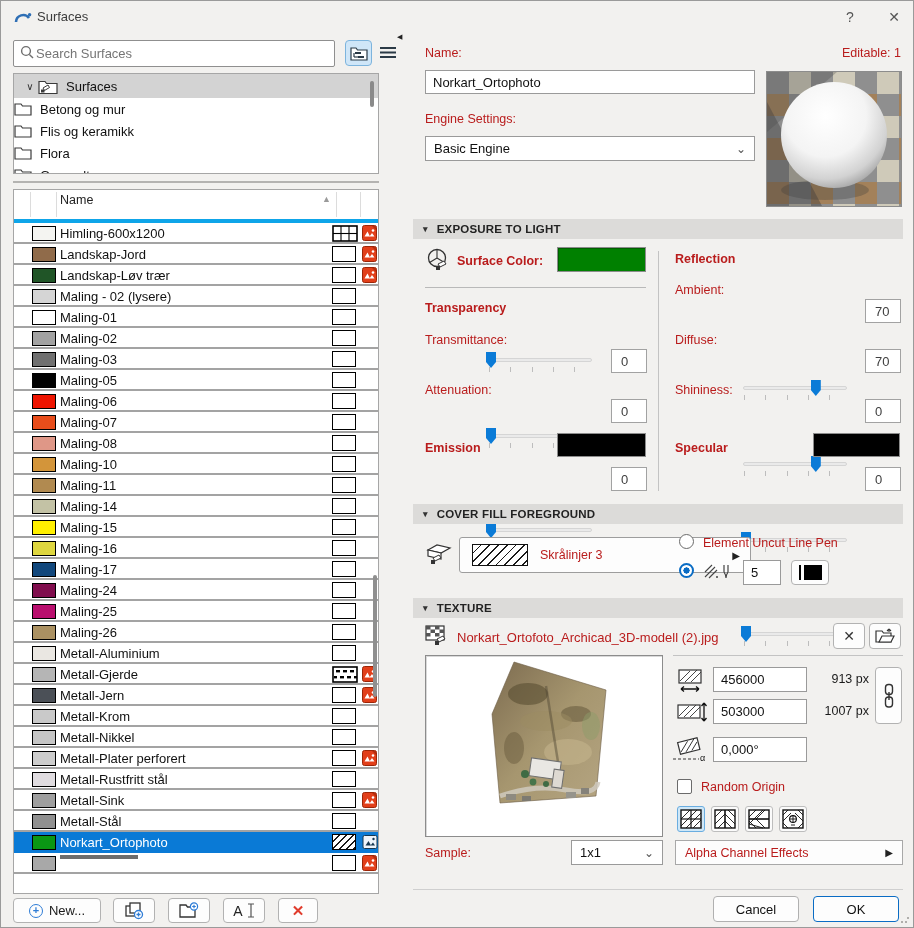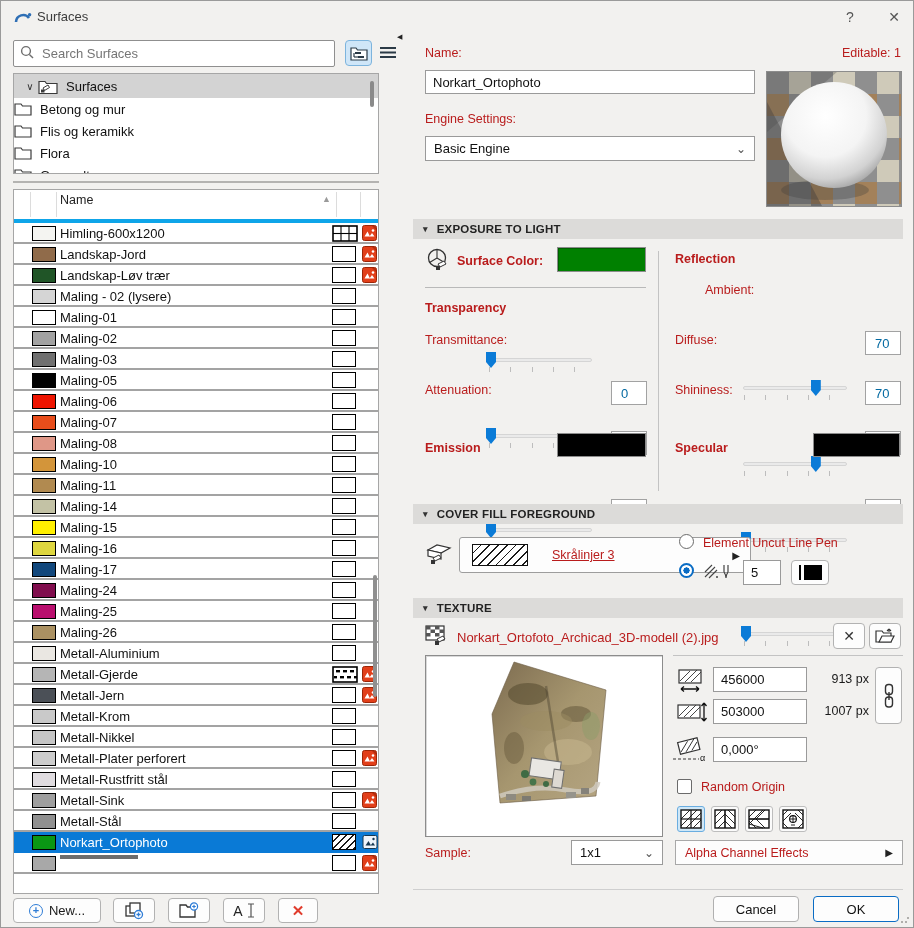--- a/index.html
+++ b/index.html
@@ -7,21 +7,21 @@
   .win{position:relative;width:914px;height:928px;background:#f2f1ef;border:1px solid #9a9a9a;overflow:hidden;}
   .abs{position:absolute;}
   .lbl{font-size:12.5px;color:#b91c1c;}
   .b{font-weight:700;}
   
   .titlebar{position:absolute;left:0;top:0;width:100%;height:30px;}
   .title-text{position:absolute;left:36px;top:8px;font-size:13px;color:#3d3d3d;}
   .tb-btn{position:absolute;top:6px;width:22px;height:20px;text-align:center;font-size:14px;color:#555;line-height:20px;cursor:default;}
   
   .searchbox{position:absolute;left:12px;top:39px;width:322px;height:27px;background:#fff;border:1px solid #8f8f8f;border-radius:2px;display:flex;align-items:center;padding:0 6px;}
-  .searchbox input{border:none;outline:none;flex:1;font-size:13px;color:#b91c1c;margin-left:6px;background:transparent;}
+  .searchbox input{border:none;outline:none;flex:1;font-size:13px;color:#b91c1c;background:transparent;}
   .viewbtn{position:absolute;top:39px;width:27px;height:26px;border-radius:4px;display:flex;align-items:center;justify-content:center;}
   .viewbtn.sel{background:#cfe6f8;border:1px solid #7db4dd;}
   
   .treebox{position:absolute;left:12px;top:72px;width:366px;height:101px;background:#fff;border:1px solid #a6a6a6;overflow:hidden;}
   .trow{display:flex;align-items:center;height:22px;font-size:13px;color:#111;}
   .trow.root{height:24px;background:#d3d3d3;}
   .trow .chev{width:16px;margin-left:8px;font-size:10px;color:#333;text-align:center;}
   .trow.child{}
   .trow .ficon{margin-right:8px;display:inline-flex;}
   .tree-thumb{position:absolute;left:369px;top:80px;width:4px;height:26px;background:#8a8a8a;border-radius:2px;}
@@ -48,21 +48,21 @@
   .pluscirc{display:inline-flex;width:14px;height:14px;border:1.5px solid #2e7cd6;border-radius:50%;color:#2e7cd6;font-size:11px;line-height:11px;align-items:center;justify-content:center;font-weight:700;}
   
   .input{background:#fff;border:1px solid #9a9a9a;font-size:13px;color:#111;padding:0 7px;outline:none;}
   .select{background:#fff;border:1px solid #9a9a9a;font-size:13px;color:#111;display:flex;align-items:center;padding:0 8px;justify-content:space-between;}
   .sechdr{position:absolute;left:412px;width:490px;height:20px;background:#dcdbd9;display:flex;align-items:center;font-size:11.5px;font-weight:700;color:#222;letter-spacing:.2px;}
   .sechdr .arr{font-size:9px;margin:0 9px 0 10px;color:#333;}
   .slider{position:relative;width:116px;height:26px;}
   .slider .track{position:absolute;left:0;top:9px;width:104px;height:4px;background:#eaeaea;border:1px solid #d5d5d5;border-radius:2px;}
   .slider .ticks{position:absolute;left:1px;top:18px;width:104px;height:5px;background:repeating-linear-gradient(90deg,#bdbdbd 0,#bdbdbd 1px,transparent 1px,transparent 20.5%);}
   .slider .thumb{position:absolute;top:3px;width:10px;height:16px;background:#0b7bd7;clip-path:polygon(0 0,100% 0,100% 62%,50% 100%,0 62%);}
-  .valbox{background:#fff;border:1px solid #a2a2a2;width:36px;height:24px;font-size:13px;color:#0369a1;display:flex;align-items:center;padding-left:9px;margin-top:32px;}
+  .valbox{background:#fff;border:1px solid #a2a2a2;width:36px;height:24px;font-size:13px;color:#404040;display:flex;align-items:center;padding-left:9px;}
   .cswatch{border:1px solid #8c8c8c;box-shadow:inset 1px 1px 0 rgba(0,0,0,.25);}
   .radio{width:15px;height:15px;border:1px solid #6b6b6b;border-radius:50%;background:#fff;display:inline-block;}
   .radio.on{border:1px solid #0a6cc4;background:radial-gradient(circle,#0a6cc4 0 38%,#fff 42%);border-width:2px;}
   .checkbox{width:15px;height:15px;border:1px solid #6b6b6b;background:#fff;display:inline-block;border-radius:2px;}
   .mirrbtn{position:absolute;width:28px;height:26px;border:1px solid #bdbdbd;border-radius:3px;background:#fbfbfb;display:flex;align-items:center;justify-content:center;}
   .mirrbtn.sel{background:#cfe7f7;border-color:#6aade0;}
   .iconbtn{background:#fdfdfd;border:1px solid #b2b2b2;border-radius:4px;display:flex;align-items:center;justify-content:center;}
   .okbtn{position:absolute;width:86px;height:26px;border-radius:4px;background:#fdfdfd;border:1px solid #b0b0b0;font-size:13px;color:#111;display:flex;align-items:center;justify-content:center;}
   .okbtn.def{border:1.5px solid #0a6cc4;}
   .pxlbl{font-size:12.5px;color:#1b1b1b;}
@@ -616,21 +616,21 @@
   <div class="abs slider" style="left:487px;top:466px;">
       <div class="track"></div>
       <div class="ticks"></div>
       <div class="thumb" style="left: -2px;"></div>
     </div>
   <div class="abs valbox" style="left:610px;top:466px;">0</div>
 
   <div class="abs" style="left:657px;top:250px;width:1px;height:240px;background:#c3c3c3;"></div>
 
   <span class="abs lbl b" style="left:674px;top:251px;">Reflection</span>
-  <span class="abs lbl" style="left:704px;top:282px;">Ambient:</span>
+  <span class="abs lbl" style="left:674px;top:282px;">Ambient:</span>
   <div class="abs slider" style="left:742px;top:298px;">
       <div class="track"></div>
       <div class="ticks"></div>
       <div class="thumb" style="left: 67.8px;"></div>
     </div>
   <div class="abs valbox" style="left:864px;top:298px;">70</div>
 
   <span class="abs lbl" style="left:674px;top:332px;">Diffuse:</span>
   <div class="abs slider" style="left:742px;top:348px;">
       <div class="track"></div>
@@ -663,21 +663,21 @@
   <span class="abs" style="left:424px;top:541px;">
     <svg width="28" height="24" viewBox="0 0 28 24">
         <path d="M3 8 L12 3 L25 6 L16 11 Z" fill="#fff" stroke="#333" stroke-width="1.2"></path>
         <path d="M3 8 L16 11 L16 17 L3 14 Z" fill="#fff" stroke="#333" stroke-width="1.2"></path>
         <path d="M8 16 l6-3 l2 3 l-6 3 z" fill="#fff" stroke="#333" stroke-width="1"></path>
         <rect x="6" y="18" width="4" height="4" fill="#333"></rect>
       </svg>
   </span>
   <div class="abs" style="left:458px;top:536px;width:292px;height:36px;background:#fdfdfd;border:1px solid #9d9d9d;border-radius:3px;display:flex;align-items:center;">
     <span class="hatchbig" style="display:inline-block;width:56px;height:22px;margin-left:12px;"></span>
-    <span class="lbl" style="margin-left:24px;text-decoration:underline;">Skrålinjer 3</span>
+    <span class="lbl" style="margin-left:12px;">Skrålinjer 3</span>
     <span style="margin-left:auto;margin-right:10px;font-size:10px;color:#222;">▶</span>
   </div>
   <span class="abs radio" style="left:678px;top:533px;"></span>
   <span class="abs lbl" style="left:702px;top:535px;">Element Uncut Line Pen</span>
   <span class="abs radio on" style="left:678px;top:562px;"></span>
   <span class="abs" style="left:702px;top:561px;">
     <svg width="30" height="20" viewBox="0 0 30 20">
         <g stroke="#444" stroke-width="1.1">
           <line x1="2" y1="10" x2="9" y2="3"></line>
           <line x1="2" y1="15" x2="12" y2="5"></line>

